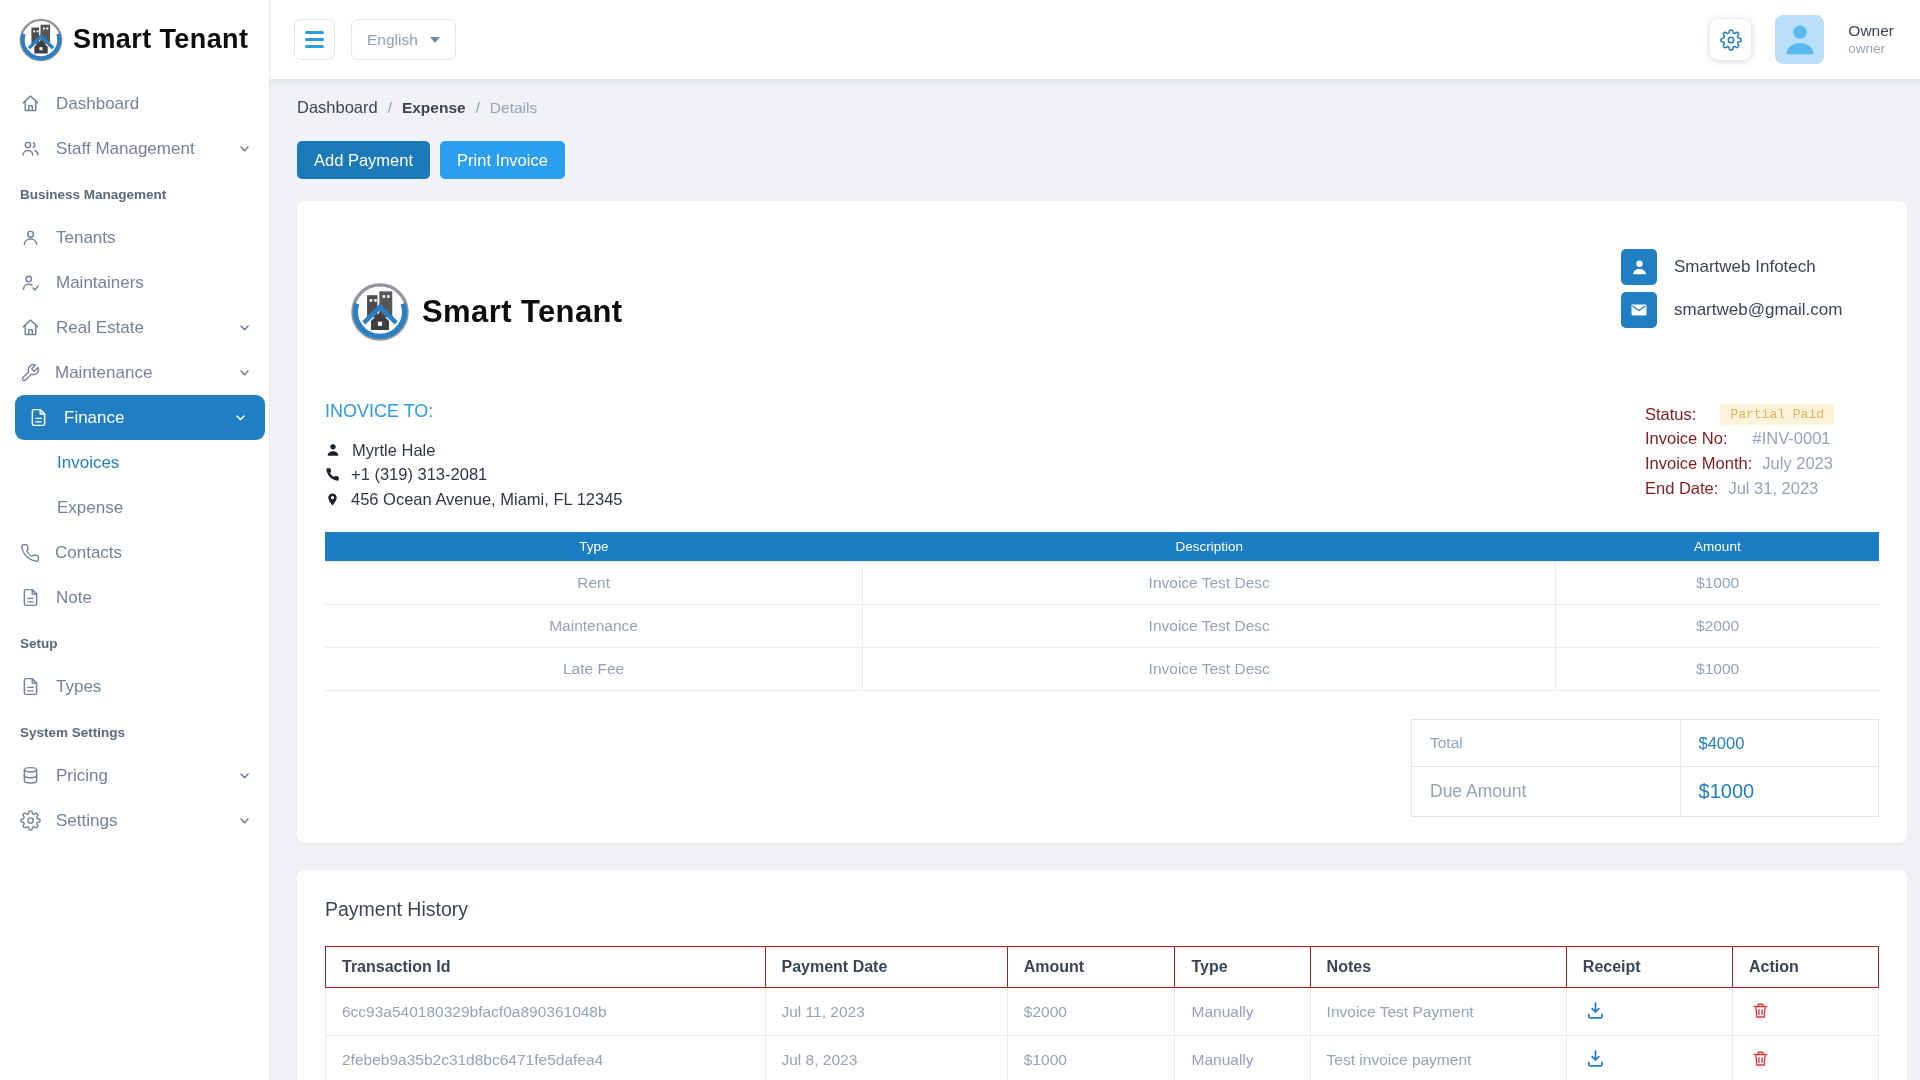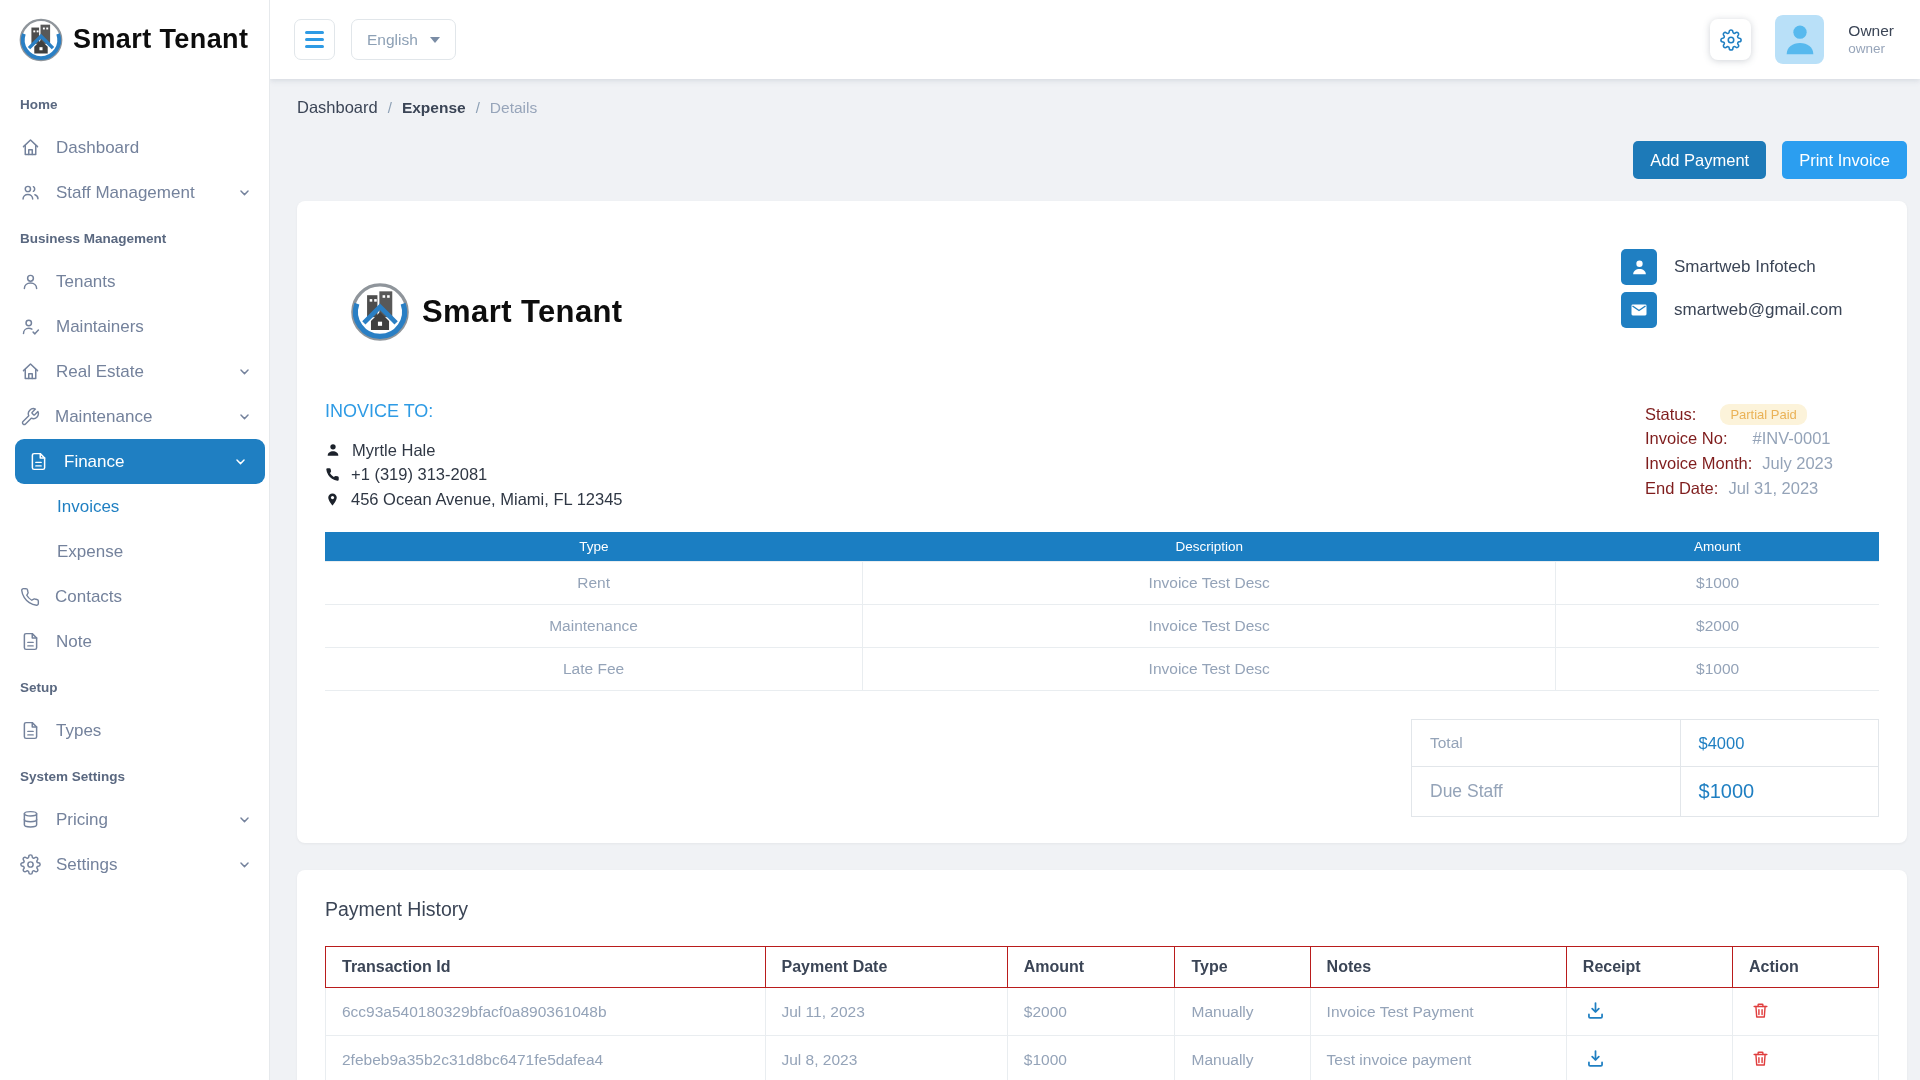--- a/index.html
+++ b/index.html
@@ -36,21 +36,21 @@
   .user-role { font-size:13.5px; color:#97a5ba; }
 
   .content { flex:1; overflow:hidden; padding:19px 13px 0 27px; }
 
   .breadcrumb { display:flex; align-items:center; gap:10px; }
   .bc-root { font-size:16.5px; color:#3b4556; cursor:pointer; }
   .bc-mid  { font-size:15.5px; color:#3b4556; font-weight:600; cursor:pointer; }
   .bc-sep  { font-size:15px; color:#8da0b5; }
   .bc-last { font-size:15.5px; color:#97a5ba; }
 
-  .actions-row { display:flex; justify-content:flex-end; gap:16px; margin-top:24px; }
+  .actions-row { display:flex; gap:10px; margin-top:24px; }
   .btn { height:38px; border:none; border-radius:5px; color:#fff; font-size:16.5px; padding:0 17px; cursor:pointer; font-family:inherit; }
   .btn-add { background:#1d7ab8; }
   .btn-print { background:#2b9ef0; }
 
   
   .invoice-card { background:#fff; border-radius:8px; margin-top:22px; padding:48px 28px 26px; box-shadow:0 1px 3px rgba(0,0,0,.05); }
   .card-top { display:flex; justify-content:space-between; align-items:flex-start; }
   .card-logo { display:flex; align-items:center; gap:11px; margin-top:32px; margin-left:24px; }
   .card-logo .logo-text2 { font-size:31px; font-weight:800; letter-spacing:.4px; color:#0d0d0d; white-space:nowrap; }
   .contact-list { display:flex; flex-direction:column; gap:7px; width:258px; }
@@ -60,21 +60,21 @@
 
   .meta-row { display:flex; justify-content:space-between; align-items:flex-start; margin-top:58px; }
   .bill-to { margin-left:0; }
   .bill-heading { font-size:18px; color:#2e9be5; margin-bottom:16px; font-weight:400; }
   .bill-row { display:flex; align-items:center; gap:11px; font-size:16.5px; color:#2f3744; height:24.5px; }
   .bill-row .ic-dark { color:#1c222b; }
   .status-block { width:234px; padding-top:1px; }
   .meta-line { display:flex; align-items:center; height:24.6px; font-size:16.5px; }
   .meta-label { color:#7f1d1d; }
   .meta-value { color:#94a3b8; margin-left:10px; }
-  .badge { background:#fcf3da; color:#eab257; font-size:13px; padding:3px 10px; border-radius:9px; margin-left:24px; white-space:nowrap; }
+  .badge { background:#fcf3da; color:#eab257; font-size:13px; padding:3px 10px; border-radius:3px; margin-left:24px; white-space:nowrap;font-family:Liberation Mono, monospace; }
   .inv-no { color:#94a3b8;margin-left:25px; }
 
   .inv-table { width:100%; border-collapse:collapse; margin-top:20px; }
   .inv-table thead th { background:#1b7ec2; color:#fff; font-weight:400; font-size:13.5px; height:30px; text-align:center; }
   .inv-table tbody td { text-align:center; font-size:15.5px; color:#94a3b8; height:43px; border:1px solid #e9edf0; }
   .inv-table tbody td:first-child { border-left:none;text-align:center; }
   .inv-table tbody td:last-child { border-right:none; }
   .col-type { width:34.6%; } .col-desc { width:44.6%; } .col-amt { width:20.8%; }
 
   .totals-row { display:flex; justify-content:flex-end; margin-top:28px; }
@@ -205,21 +205,20 @@
 <aside class="sidebar">
   <div class="logo-row">
     <span>
         <svg width="46" height="46">
           <use href="#logo-badge"></use>
         </svg>
       </span>
     <span class="logo-text">Smart Tenant</span>
   </div>
   <nav class="nav">
-    <div class="section-label">Home</div>
 
     <div class="nav-item">
       <span class="ic">
           <svg width="21" height="21">
             <use href="#i-home"></use>
           </svg>
         </span>
       <span>Dashboard</span>
     </div>
     <div class="nav-item">
@@ -512,21 +511,21 @@
       </table>
 
       <div class="totals-row">
         <table class="totals-table">
           <tbody>
             <tr class="t-row1">
               <td class="t-label">Total</td>
               <td class="t-val">$4000</td>
             </tr>
             <tr class="t-row2">
-              <td class="t-label">Due Staff</td>
+              <td class="t-label">Due Amount</td>
               <td class="t-val">$1000</td>
             </tr>
           </tbody>
         </table>
       </div>
     </section>
 
     <section class="payment-card">
       <h2 class="ph-title">Payment History</h2>
       <table class="ph-table">

